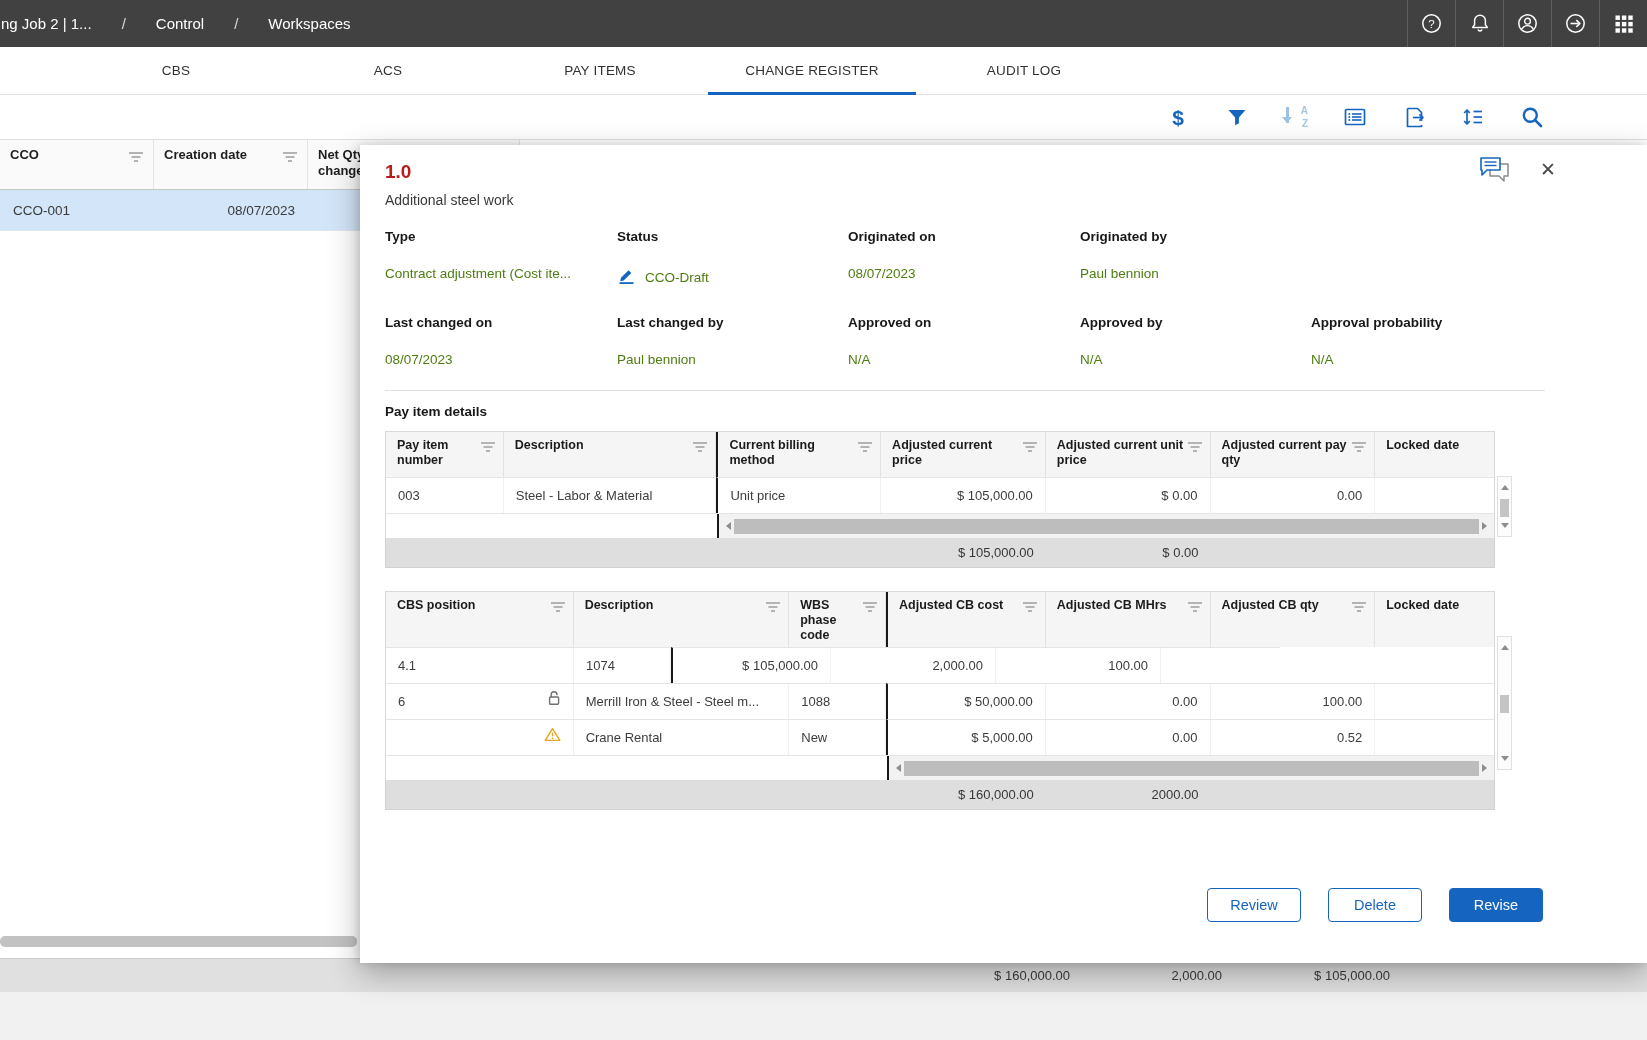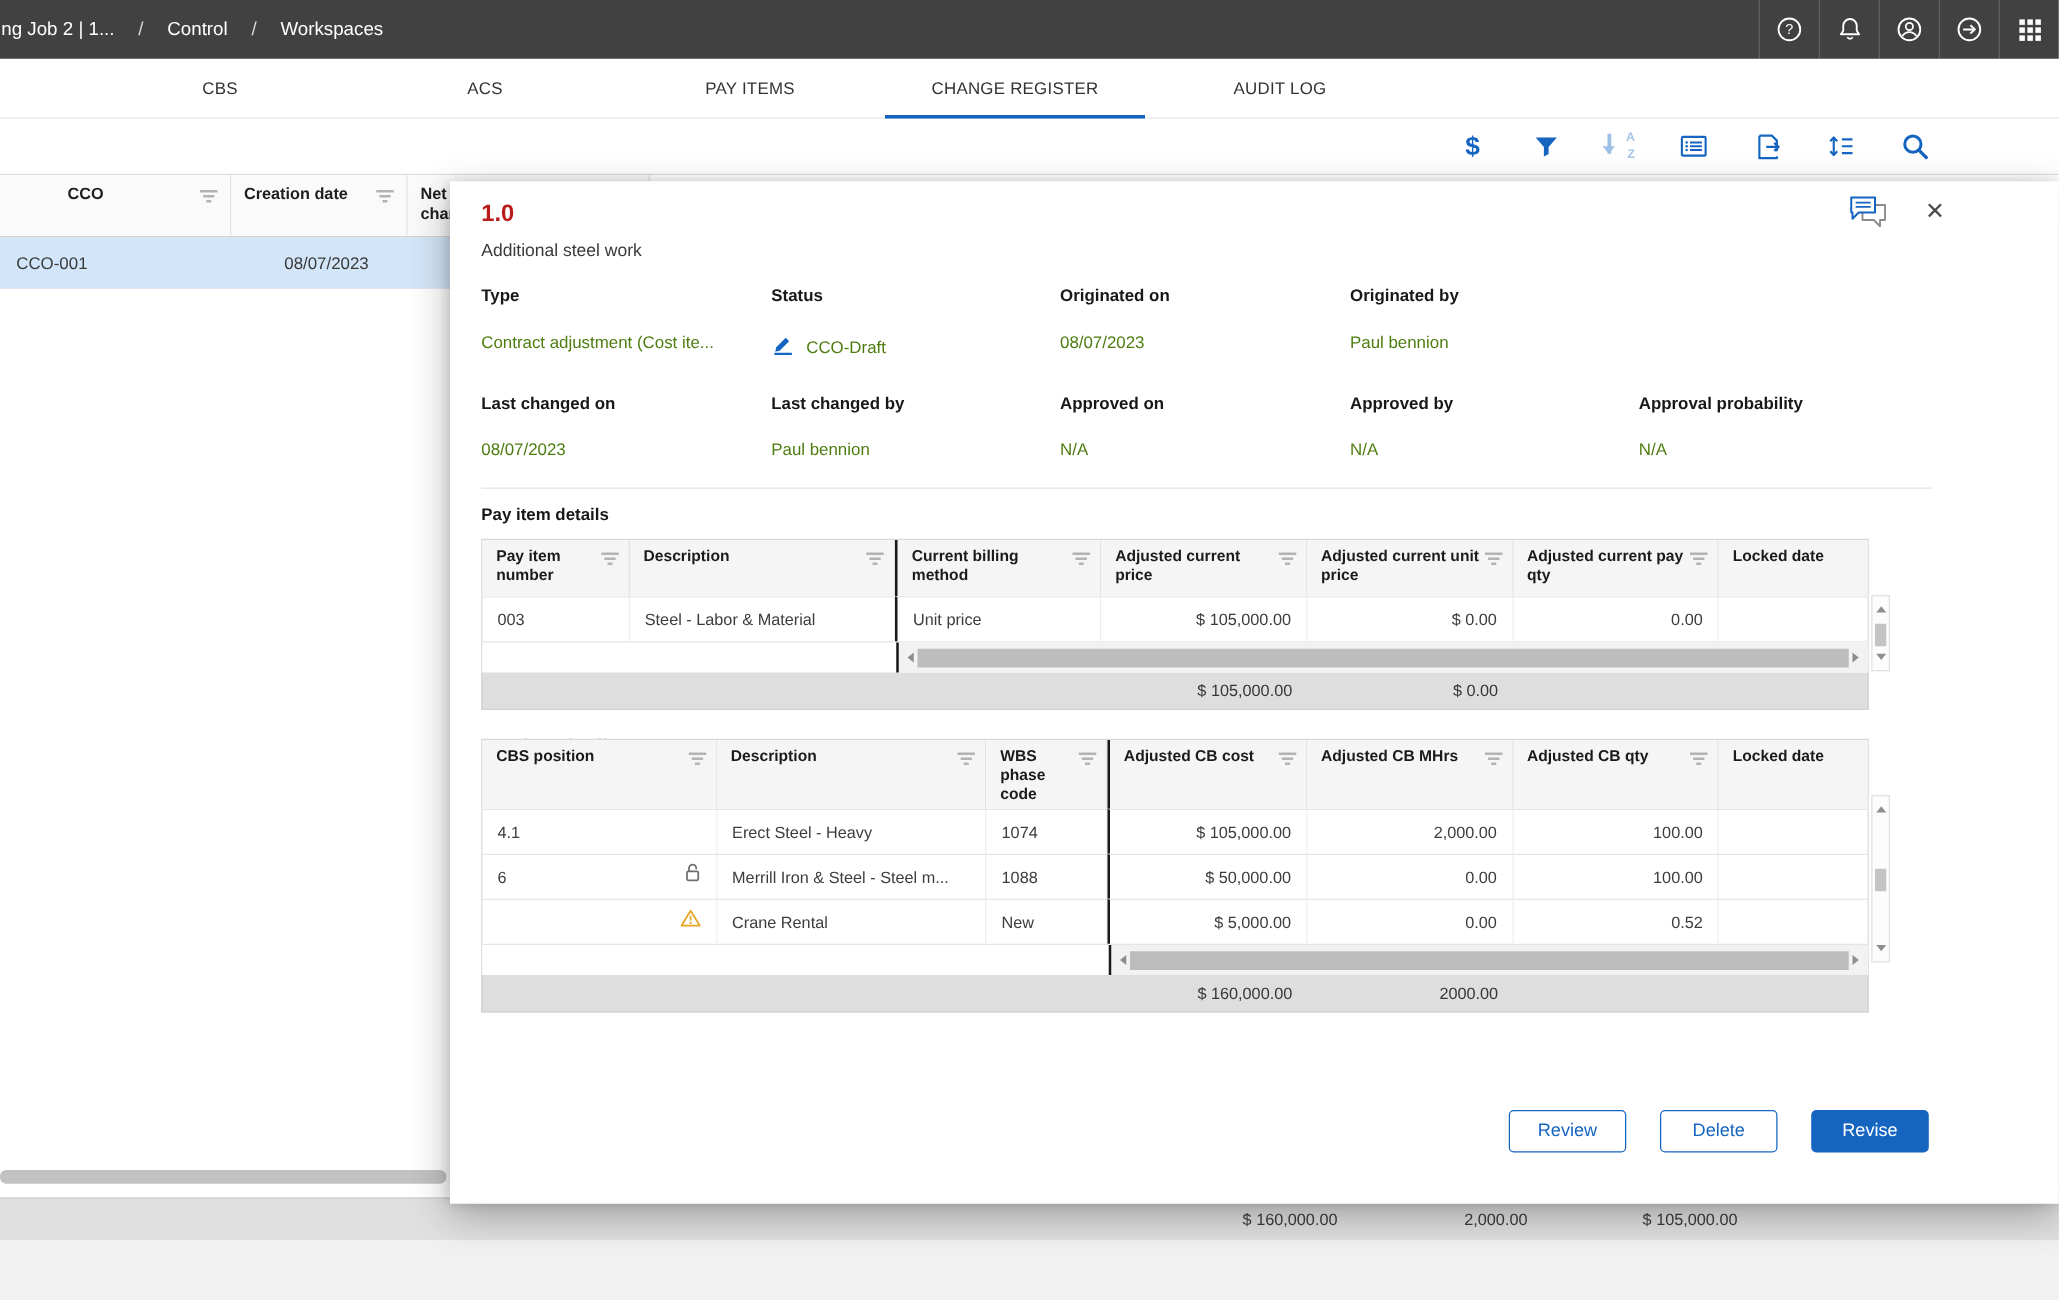--- a/index.html
+++ b/index.html
@@ -5,21 +5,21 @@
   :root{ --blue:#1565C0; --ink:#1e1e1e; --body:#3f3f3f; --hdrbg:#f5f5f5; --totbg:#dedede; }
   *{box-sizing:border-box;}
   html,body{margin:0;padding:0;}
   body{width:1647px;height:1040px;position:relative;overflow:hidden;background:#fff;
        font-family:"Liberation Sans",sans-serif;color:var(--body);}
   [data-interactable="true"]{cursor:pointer;}
 
   
   .topbar{position:absolute;left:0;top:0;width:1647px;height:47px;background:#414141;
           display:flex;align-items:center;color:#fff;z-index:5;}
-  .crumb{display:flex;align-items:center;gap:19px;font-size:15px;padding-left:1px;white-space:nowrap;}
+  .crumb{display:flex;align-items:center;gap:30px;font-size:15px;padding-left:1px;white-space:nowrap;}
   .crumb .sep{color:#d9d9d9;}
   .top-icons{position:absolute;right:0;top:0;height:47px;display:flex;}
   .top-ic{width:48px;height:47px;display:flex;align-items:center;justify-content:center;
           border-left:1px solid rgba(255,255,255,.16);}
   .top-ic svg{display:block;}
 
   
   .tabbar{position:absolute;left:0;top:47px;width:1647px;height:48px;background:#fff;
           border-bottom:1px solid #e4e4e4;display:flex;padding-left:70px;z-index:4;}
   .tab{width:212px;display:flex;align-items:center;justify-content:center;font-size:13.5px;
@@ -40,21 +40,21 @@
 
   
   .ficon{display:inline-block;width:16px;height:11px;position:relative;}
   .ficon i{position:absolute;left:50%;transform:translateX(-50%);height:2px;background:#b3b3b3;display:block;}
   .ficon i:nth-child(1){top:0;width:14px;}
   .ficon i:nth-child(2){top:4px;width:9px;}
   .ficon i:nth-child(3){top:8px;width:4px;}
 
   
   .reg{position:absolute;left:0;top:140px;width:520px;z-index:1;}
-  .reg-head{display:flex;height:50px;background:#fafafa;border-bottom:1px solid #c6c6c6;padding-left:44px;}
+  .reg-head{display:flex;height:50px;background:#fafafa;border-bottom:1px solid #c6c6c6;}
   .reg-th{position:relative;padding:7px 10px 0 10px;font-size:13px;font-weight:700;color:var(--ink);
           border-right:1px solid #e4e4e4;line-height:1.25;}
   .reg-th .ficon{position:absolute;right:9px;top:12px;}
   .reg-row{display:flex;height:41px;background:#d3e5f8;border-bottom:1px solid #dfe7ef;}
   .reg-td{line-height:41px;font-size:13.5px;color:#3a3a3a;padding:0 13px;white-space:nowrap;}
 
   .reg-scrollbar{position:absolute;left:0;top:936px;width:357px;height:11px;background:#c2c2c2;border-radius:5px;z-index:1;}
   .page-footer{position:absolute;left:0;top:958px;width:1647px;height:34px;background:#e0e0e0;
                border-top:1px solid #cdcdcd;z-index:2;font-size:13px;color:#3a3a3a;}
   .pf{position:absolute;top:0;line-height:33px;white-space:nowrap;}
@@ -473,21 +473,20 @@
         <div class="th" style="width:165px" data-interactable="true"><span data-interactable="false">Adjusted CB qty</span><span class="ficon" data-interactable="true">
               <i></i>
               <i></i>
               <i></i>
             </span></div>
         <div class="th" style="width:119px" data-interactable="true"><span data-interactable="false">Locked date</span></div>
       </div>
 
       <div class="trow" data-interactable="true">
         <div class="td" style="width:188px" data-interactable="false">4.1</div>
-        <div class="td" style="width:216px" data-interactable="false">Erect Steel - Heavy</div>
         <div class="td" style="width:97px" data-interactable="false">1074</div>
         <div class="td fz num" style="width:160px" data-interactable="false">$ 105,000.00</div>
         <div class="td num" style="width:165px" data-interactable="false">2,000.00</div>
         <div class="td num" style="width:165px" data-interactable="false">100.00</div>
         <div class="td" style="width:119px" data-interactable="false"></div>
       </div>
 
       <div class="trow" data-interactable="true">
         <div class="td cellflex" style="width:188px">
           <span data-interactable="false">6</span>

